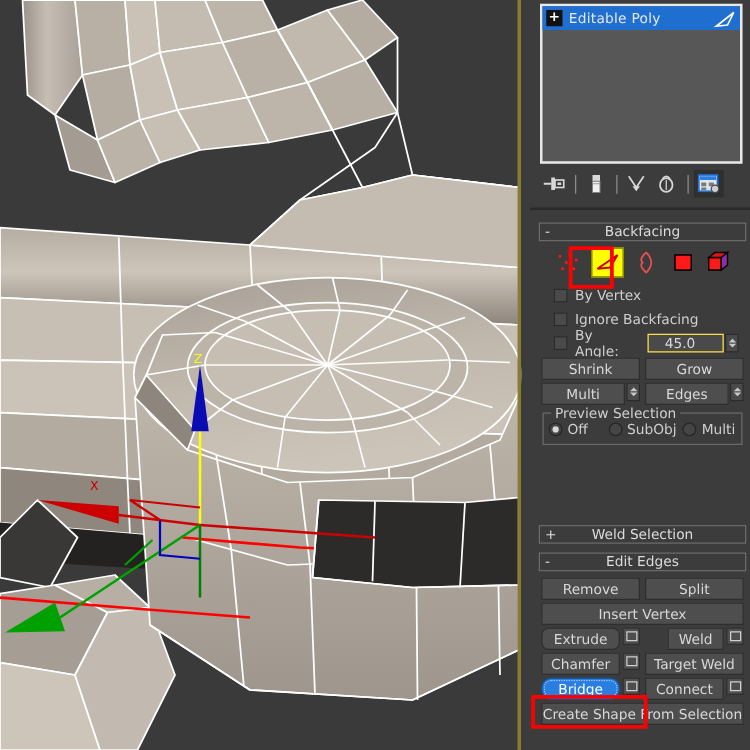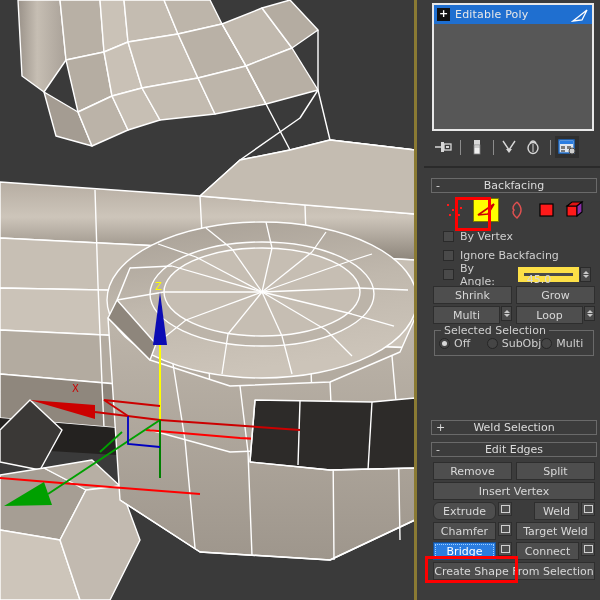--- a/index.html
+++ b/index.html
@@ -51,23 +51,23 @@
   .sel-icons{display:flex;align-items:center;justify-content:center;
              height:34px;gap:4px;padding-left:4px;}
   .sel-btn{width:26px;height:24px;display:flex;align-items:center;justify-content:center;}
   .sel-btn.selected{background:#ffff00;border:1px solid #7a7a00;box-sizing:border-box;}
 
   .chk-row{display:flex;align-items:center;height:19px;padding-left:14px;}
   .chk{width:11px;height:11px;background:#4a4a4a;border:1px solid #2a2a2a;
        box-sizing:border-box;margin-right:6px;flex:0 0 auto;}
   .chk-lbl{color:#cfcfcf;font-size:11px;}
 
-  .spin-field{width:62px;height:15px;background:#4a4a4a;border:6px solid #fde047;
+  .spin-field{width:62px;height:15px;background:#4a4a4a;border:1px solid #fde047;
               box-sizing:border-box;color:#d8d8d8;font-size:11px;line-height:13px;
-              padding-left:3px;}
+              padding-left:13px;}
   .spinner{width:11px;height:15px;background:#4a4a4a;border:1px solid #2b2b2b;
            box-sizing:border-box;display:flex;flex-direction:column;
            align-items:center;justify-content:center;margin-left:1px;flex:0 0 auto;}
   .sp-up,.sp-dn{width:0;height:0;border-left:3px solid transparent;
                 border-right:3px solid transparent;}
   .sp-up{border-bottom:3px solid #c8c8c8;margin-bottom:1px;}
   .sp-dn{border-top:3px solid #c8c8c8;}
 
   .btn{background:#4e4e4e;border:1px solid #2e2e2e;box-sizing:border-box;
        color:#d8d8d8;font-size:11px;display:flex;align-items:center;
@@ -78,21 +78,21 @@
 
   .small-sq{width:14px;height:14px;background:#4e4e4e;border:1px solid #2e2e2e;
             box-sizing:border-box;display:flex;align-items:center;justify-content:center;
             flex:0 0 14px;margin-left:2px;}
   .small-sq i{display:block;width:7px;height:6px;border:1px solid #d0d0d0;}
 
   .group-box{margin:6px 5px 2px 5px;border:1px solid #6a6a6a;padding:6px 4px 5px 4px;
              position:relative;}
   .group-title{position:absolute;top:-7px;left:6px;background:#3c3c3c;padding:0 3px;
                color:#cfcfcf;font-size:11px;}
-  .radio-row{display:flex;align-items:flex-start;gap:0;}
+  .radio-row{display:flex;align-items:flex-start;gap:5px;}
   .radio-item{display:flex;align-items:center;flex:1 1 0;}
   .radio{width:11px;height:11px;border-radius:50%;background:#454545;
          border:1px solid #262626;box-sizing:border-box;margin-right:4px;
          display:flex;align-items:center;justify-content:center;flex:0 0 auto;}
   .radio.on::after{content:"";width:5px;height:5px;border-radius:50%;background:#d8d8d8;}
   .radio-lbl{color:#cfcfcf;font-size:11px;}
 
   .status-line{text-align:right;color:#cfcfcf;font-size:11px;padding:8px 10px 6px 0;}
 
   .edge-btn-sel{background:#2a7de1;border:1px solid #1a4f8f;box-sizing:border-box;
@@ -406,30 +406,30 @@
 
           <div class="btnrow">
             <span style="display:flex;flex:1 1 0;">
               <span class="btn" style="flex:1 1 auto;">Multi</span>
               <span class="spinner">
                   <i class="sp-up"></i>
                   <i class="sp-dn"></i>
                 </span>
             </span>
             <span style="display:flex;flex:1 1 0;">
-              <span class="btn" style="flex:1 1 auto;">Loop</span>
+              <span class="btn" style="flex:1 1 auto;">Edges</span>
               <span class="spinner">
                   <i class="sp-up"></i>
                   <i class="sp-dn"></i>
                 </span>
             </span>
           </div>
 
           <div class="group-box">
-            <span class="group-title">Selected Selection</span>
+            <span class="group-title">Preview Selection</span>
             <div class="radio-row">
               <span class="radio-item">
                 <span class="radio on"></span>
                 <span class="radio-lbl">Off</span>
               </span>
               <span class="radio-item">
                 <span class="radio"></span>
                 <span class="radio-lbl">SubObj</span>
               </span>
               <span class="radio-item">
@@ -487,21 +487,21 @@
                   <i></i>
                 </span>
             </span>
             <span style="display:flex;flex:1 1 0;">
               <span class="btn" style="flex:1 1 auto;">Target Weld</span>
             </span>
           </div>
 
           <div class="btnrow">
             <span style="display:flex;flex:1 1 0;">
-              <span class="edge-btn-sel" style="flex:1 1 auto;">Bridge</span>
+              <span class="edge-btn-sel" style="flex:1 1 auto;border-radius:8px;">Bridge</span>
               <span class="small-sq">
                   <i></i>
                 </span>
             </span>
             <span style="display:flex;flex:1 1 0;">
               <span class="btn" style="flex:1 1 auto;">Connect</span>
               <span class="small-sq">
                   <i></i>
                 </span>
             </span>

